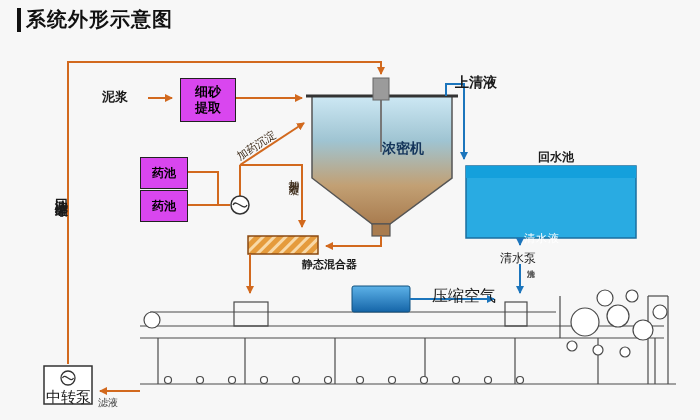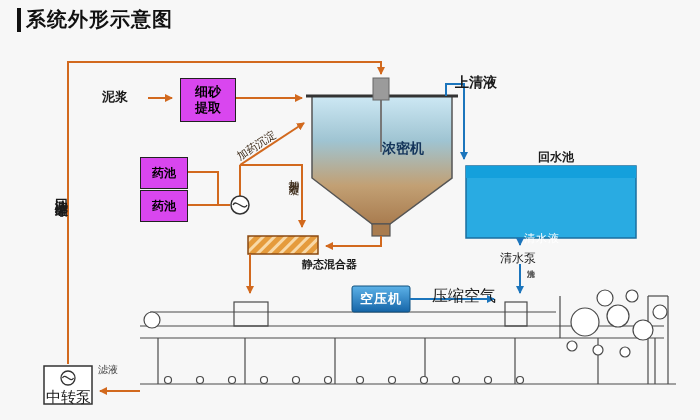--- a/index.html
+++ b/index.html
@@ -152,19 +152,18 @@
   <div class="lbl b" style="left:102px;top:88px;font-size:13px;">泥浆</div>
   <div class="lbl b" style="left:424px;top:74px;font-size:14px;margin-left:31px;">上清液</div>
   <div class="lbl b" style="left:382px;top:140px;font-size:14px;color:#15365c;">浓密机</div>
   <div class="lbl b" style="left:538px;top:149px;font-size:12px;">回水池</div>
   <div class="lbl whitetext" style="left:524px;top:188px;font-size:11px;letter-spacing:1px;margin-top:43px;">清水液</div>
   <div class="lbl" style="left:500px;top:250px;font-size:12px;font-family:Liberation Mono, monospace;">清水泵</div>
   <div class="lbl v" style="left:524px;top:263px;font-size:8px;height:34px;color:#555;letter-spacing:0;">冲洗清水</div>
   <div class="lbl" style="left:238px;top:150px;font-size:11px;transform:rotate(-33deg);transform-origin:left center;color:#3c2a18;">加药沉淀</div>
   <div class="lbl v" style="left:286px;top:170px;font-size:11px;height:62px;color:#3c2a18;">加药絮凝</div>
   <div class="lbl b" style="left:254px;top:257px;font-size:11px;margin-left:48px;">静态混合器</div>
-  <div class="lbl b whitetext" style="left:352px;top:286px;width:58px;height:26px;display:flex;align-items:center;justify-content:center;font-size:13px;letter-spacing:1px;">空压机</div>
   <div class="lbl" style="left:432px;top:286px;font-size:16px;">压缩空气</div>
   <div class="lbl b v" style="left:52px;top:188px;font-size:13px;height:80px;">回浓缩罐</div>
   <div class="lbl" style="left:46px;top:388px;width:44px;text-align:center;font-size:15px;">中转泵</div>
-  <div class="lbl" style="left:98px;top:363px;font-size:10px;color:#444;">滤液</div>
+  <div class="lbl" style="left:98px;top:396px;font-size:10px;color:#444;">滤液</div>
 
 </div>
 
 </body></html>

